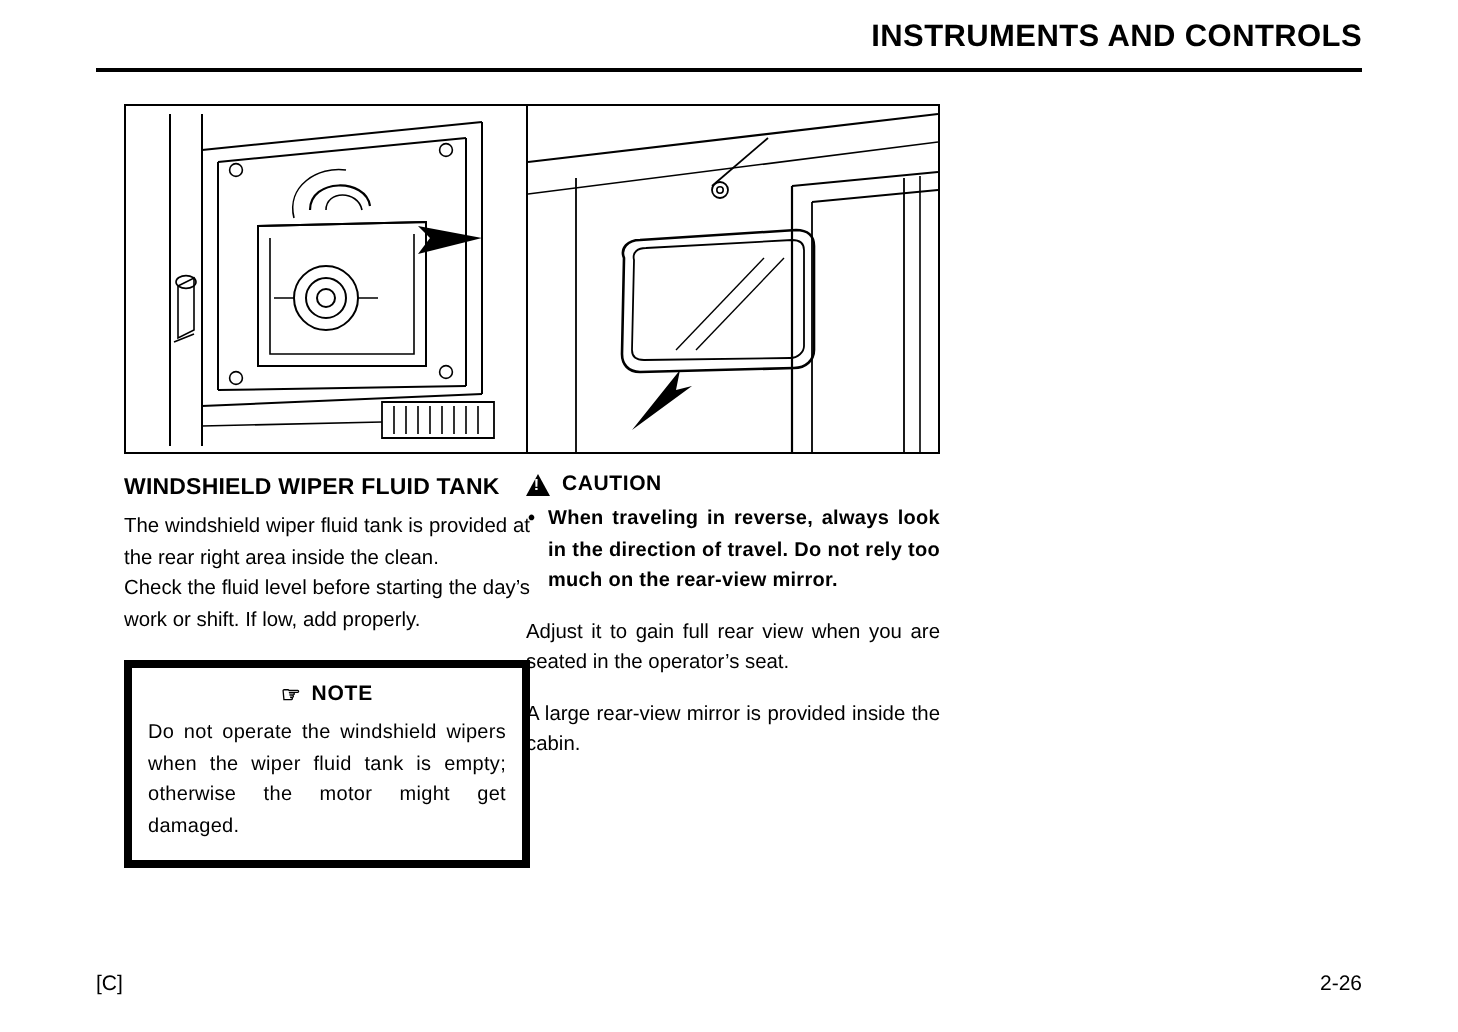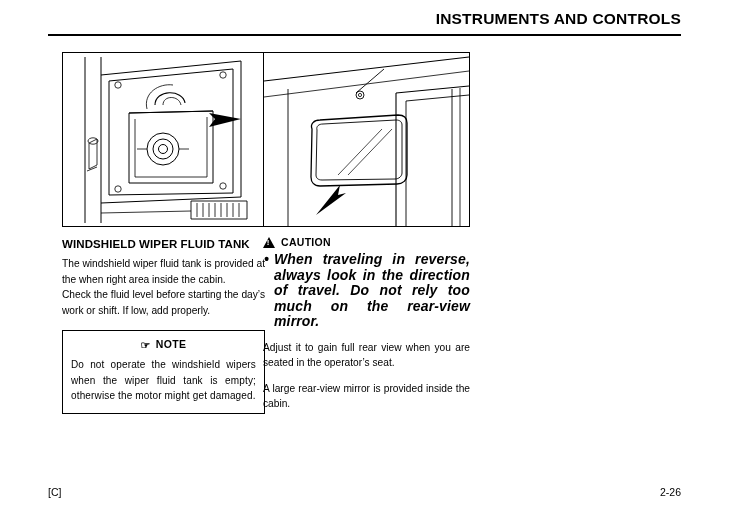--- a/index.html
+++ b/index.html
@@ -70,21 +70,21 @@
   .body-text {
     font-size: 10.2px;
     line-height: 15.5px;
     margin-top: 6px;
     text-align: justify;
   }
   .body-text p { margin: 0; }
 
   .note-box {
     box-sizing: border-box;
-    border: 1px solid #000000;
+    border: 4px solid #000000;
     margin-top: 12px;
     padding: 7px 8px 9px 8px;
     width: 203px;
   }
   .note-head {
     font-size: 10.5px;
     font-weight: bold;
     text-align: center;
     letter-spacing: 0.4px;
     margin-bottom: 5px;
@@ -130,28 +130,27 @@
     font-weight: bold;
     line-height: 9px;
     font-family: "Liberation Sans", sans-serif;
   }
   ul.bullets {
     margin: 0;
     padding: 0 0 0 11px;
     list-style: none;
   }
   ul.bullets li {
-    font-size: 14px;
+    font-size: 10px;
     font-weight: bold;
     line-height: 15.5px;
     text-align: justify;
     position: relative;
     margin-bottom: 1px;
     letter-spacing: 0.15px;
-    font-style: italic;
   }
   ul.bullets li::before {
     content: "\2022";
     position: absolute;
     left: -10px;
     top: 0;
     font-weight: bold;
   }
   .after-caution {
     font-size: 10.2px;
@@ -229,21 +228,21 @@
 
           <g fill="#000">
             <path d="M178 66 L146 74 L152 66 L146 60 Z"></path>
           </g>
         </svg>
       </div>
 
       <div class="section-title">WINDSHIELD WIPER FLUID TANK</div>
 
       <div class="body-text">
-        <p>The windshield wiper fluid tank is provided at the when right area inside the cabin.</p>
+        <p>The windshield wiper fluid tank is provided at the rear right area inside the clean.</p>
       </div>
       <div class="body-text" style="margin-top:0">
         <p>Check the fluid level before starting the day’s work or shift. If low, add properly.</p>
       </div>
 
       <div class="note-box">
         <div class="note-head">
           <span class="note-hand">☞</span><span>NOTE</span>
         </div>
         <div class="note-text">Do not operate the windshield wipers when the wiper fluid tank is empty; otherwise the motor might get damaged.</div>

